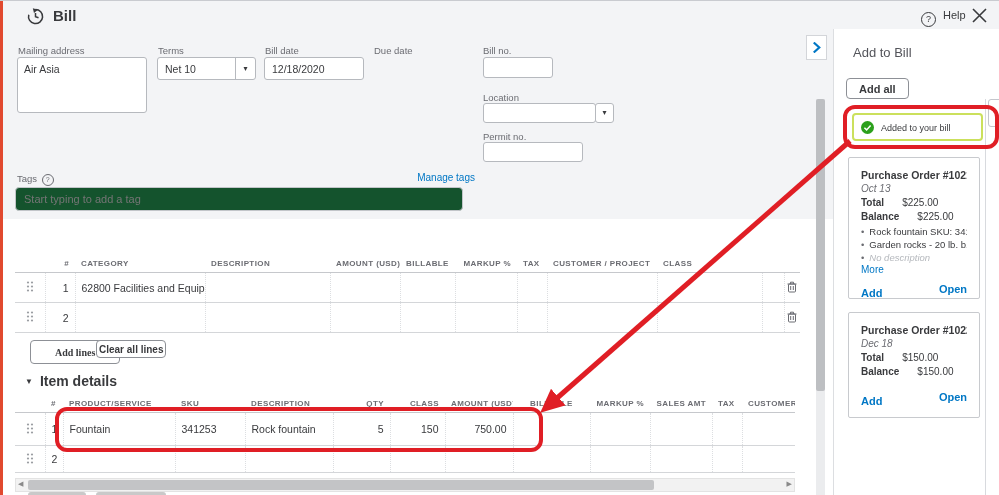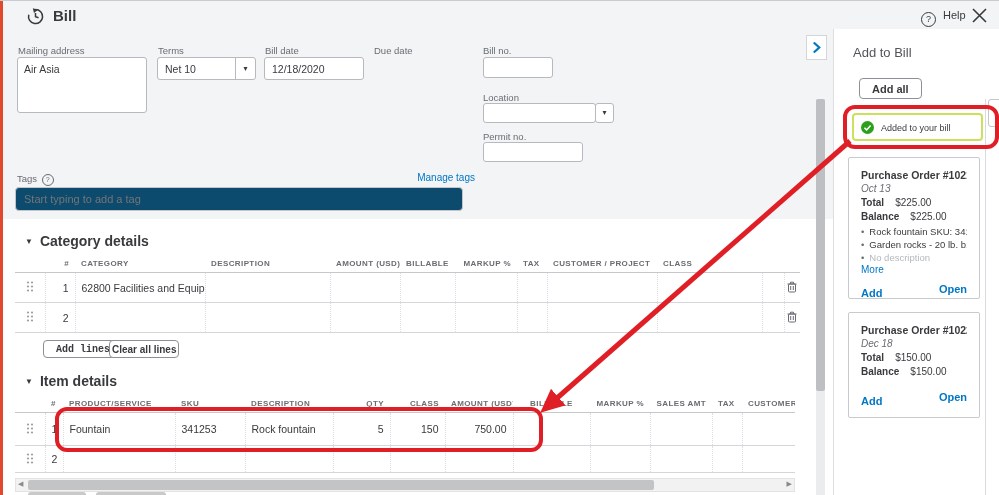--- a/index.html
+++ b/index.html
@@ -6,39 +6,39 @@
   #screen{position:relative;width:999px;height:495px;overflow:hidden;
     font-family:"Liberation Sans", sans-serif;color:#393a3d;background:#fff;
     border-top:1px solid #c9cbd0;box-sizing:border-box;}
   .abs{position:absolute;box-sizing:border-box;}
   .lbl{font-size:9.5px;color:#6b6c72;white-space:nowrap;}
   .inbox{background:#fff;border:1px solid #b6b9be;border-radius:3px;}
   .val{font-size:10.5px;color:#393a3d;}
   .ph{font-size:11px;color:#9da0a5;}
   .link{color:#0077c5;cursor:pointer;text-decoration:none;}
   .btn{background:#fff;border:1px solid #8d9096;border-radius:4px;
-       font-size:10px;font-weight:bold;color:#393a3d;text-align:center;cursor:pointer;margin-left:13px;}
+       font-size:10px;font-weight:bold;color:#393a3d;text-align:center;cursor:pointer;}
   .sechead{font-size:14px;font-weight:bold;color:#393a3d;}
   .tri{font-size:8px;color:#393a3d;vertical-align:2px;margin-right:7px;}
   table.grid{border-collapse:collapse;table-layout:fixed;width:100%;background:#fff;}
   table.grid th{font-size:8px;font-weight:bold;color:#6b6c72;letter-spacing:.4px;
        text-align:left;padding:4px 6px;border-bottom:1px solid #c6c8cc;white-space:nowrap;overflow:hidden;}
   table.grid td{font-size:10.5px;color:#393a3d;padding:2px 6px;
        border-bottom:1px solid #d4d6d9;border-right:1px dotted #dcdee1;
        white-space:nowrap;overflow:hidden;background:#fff;}
   table.grid td:last-child{border-right:none;}
   table.grid th.r,table.grid td.r{text-align:right;}
   .card{background:#fff;border:1px solid #c8cace;border-radius:2px;}
   .card .t{font-size:10.5px;font-weight:bold;color:#393a3d;}
   .card .d{font-size:10px;font-style:italic;color:#6b6c72;}
   .card .kv{font-size:10px;color:#393a3d;}
-  .card .kv b{margin-right:11px;}
+  .card .kv b{margin-right:18px;}
   .card .bullet{font-size:9.5px;color:#393a3d;white-space:nowrap;overflow:hidden;}
   .card .bullet .dot{color:#6b6c72;margin-right:5px;}
-  .card .muted{color:#b5b8bd;text-align:right;}
+  .card .muted{color:#b5b8bd;font-style:italic;text-align:right;}
   .scrtrack{background:#f2f2f2;border:1px solid #e3e3e3;}
   .scrthumb{background:#c3c4c6;border-radius:2px;}
   svg{display:block;}
 </style>
 </head>
 <body>
 
 <div id="screen">
 
   <div class="abs" style="left:0;top:0;width:999px;height:28px;background:#f3f4f6;"></div>
@@ -97,25 +97,22 @@
   <div class="abs lbl" style="left:483px;top:130px;">Permit no.</div>
   <div class="abs inbox" style="left:483px;top:141px;width:100px;height:20px;">
     <div class="val" style="padding:4px 6px;"></div>
   </div>
 
   <div class="abs lbl" style="left:17px;top:172px;">
     <span>Tags</span>
     <span style="display:inline-block;width:10px;height:10px;border:1px solid #6b6c72;border-radius:50%;font-size:7px;text-align:center;line-height:10px;vertical-align:0px;margin-left:2px;">?</span>
   </div>
   <div class="abs link" style="left:408px;top:171px;width:67px;font-size:10px;text-align:right;">Manage tags</div>
-  <input class="abs ph" style="left: 15px; top: 186px; width: 448px; height: 24px; border: 1px solid rgb(194, 197, 201); border-radius: 4px; padding: 0px 8px; outline: none; font-family: inherit; background: #0c4a6e;" placeholder="Start typing to add a tag">
-
-  <div class="abs" style="left:25px;top:231px;cursor:pointer;">
-    <span class="tri">▼</span><span class="sechead">Category details</span>
-  </div>
+  <input class="abs ph" style="left: 15px; top: 186px; width: 448px; height: 24px; border: 1px solid rgb(194, 197, 201); border-radius: 4px; padding: 0px 8px; outline: none; font-family: inherit; background: #14532d;" placeholder="Start typing to add a tag">
+
 
   <div class="abs" style="left:15px;top:254px;width:785px;">
     <table class="grid">
       <colgroup>
           <col style="width:30px">
           <col style="width:30px">
           <col style="width:130px">
           <col style="width:125px">
           <col style="width:70px">
           <col style="width:55px">
@@ -202,21 +199,21 @@
                   <rect x="1.5" y="3" width="7" height="8" rx="1"></rect>
                   <path d="M0.5 3 L9.5 3 M3.5 3 L3.5 1.2 L6.5 1.2 L6.5 3 M3.7 5 L3.7 9 M6.3 5 L6.3 9"></path>
                 </g>
               </svg>
         </td>
       </tr>
     </tbody>
       </table>
   </div>
 
-  <button class="abs btn" style="left:30px;top:339px;height:18px;padding:0 12px;font-family:Liberation Mono, monospace;">Add lines</button>
+  <button class="abs btn" style="left:30px;top:339px;height:24px;padding:0 24px;font-family:Liberation Serif, serif;">Add lines</button>
   <button class="abs btn" style="left:96px;top:339px;height:18px;padding:0 2px;font-family:inherit;">Clear all lines</button>
 
   <div class="abs" style="left:25px;top:371px;cursor:pointer;">
     <span class="tri">▼</span><span class="sechead">Item details</span>
   </div>
 
   <div class="abs" style="left:15px;top:394px;width:780px;">
     <table class="grid">
       <colgroup>
           <col style="width:30px">

